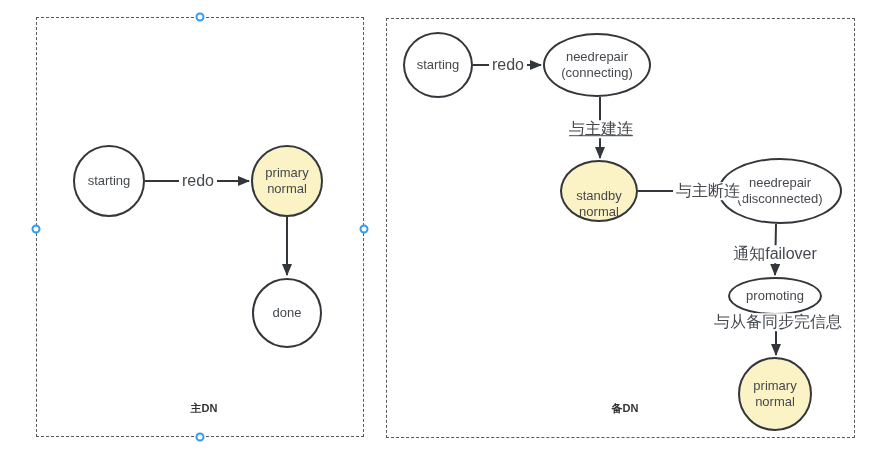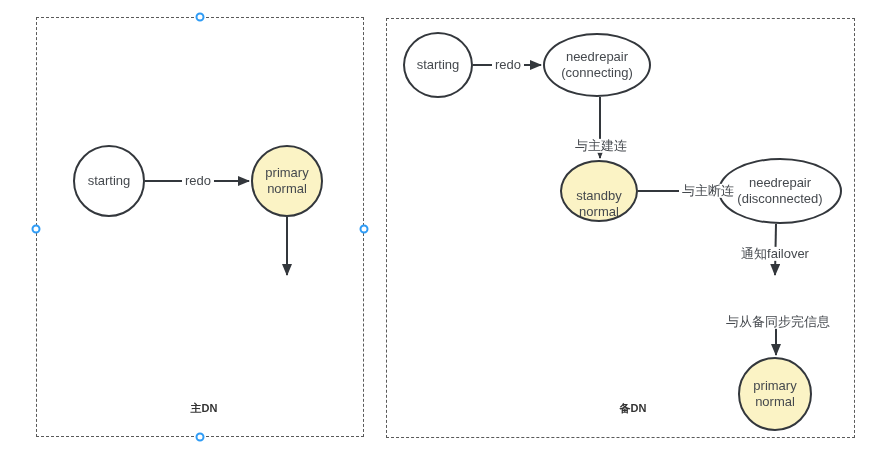--- a/index.html
+++ b/index.html
@@ -58,21 +58,21 @@
   }
   .node-label {
     white-space: pre-line;
     line-height: 1.25;
   }
   .edge-label {
     position: absolute;
     transform: translate(-50%, -50%);
     background: #ffffff;
     padding: 0 3px;
-    font-size: 13px;
+    font-size: 16px;
     color: var(--node-text, #45494e);
     white-space: nowrap;
     line-height: 1.1;
   }
   .handle {
     position: absolute;
     width: 5px;
     height: 5px;
     border: 2px solid var(--handle-stroke, #2e9bf5);
     background: var(--handle-fill, #ffffff);
@@ -117,44 +117,50 @@
     <line x1="776" y1="315" x2="776" y2="355" marker-end="url(#arrow)"></line>
   </svg>
 
   <div class="node" style="left:73px; top:145px; width:72px; height:72px;">
     <span class="node-label">starting</span>
   </div>
   <div class="node highlight" style="left:251px; top:145px; width:72px; height:72px;">
     <span class="node-label">primary
 normal</span>
   </div>
+  <div class="node" style="left:252px; top:278px; width:70px; height:70px;">
+    <span class="node-label">done</span>
+  </div>
 
   <div class="node" style="left:403px; top:32px; width:70px; height:66px;">
     <span class="node-label">starting</span>
   </div>
   <div class="node" style="left:543px; top:33px; width:108px; height:64px;">
     <span class="node-label">needrepair
 (connecting)</span>
   </div>
   <div class="node highlight" style="left:560px; top:160px; width:78px; height:62px;align-items:flex-end;">
     <span class="node-label">standby
 normal</span>
   </div>
   <div class="node" style="left:718px; top:158px; width:124px; height:66px;">
     <span class="node-label">needrepair
 (disconnected)</span>
   </div>
+  <div class="node" style="left:728px; top:277px; width:94px; height:38px;">
+    <span class="node-label">promoting</span>
+  </div>
   <div class="node highlight" style="left:738px; top:357px; width:74px; height:74px;">
     <span class="node-label">primary
 normal</span>
   </div>
 
   <div class="edge-label" style="left:198px; top:181px;">redo</div>
   <div class="edge-label" style="left:508px; top:65px;">redo</div>
-  <div class="edge-label" style="left:601px; top:146px;">与主建连</div>
+  <div class="edge-label" style="left:601px; top:129px;text-decoration:underline;">与主建连</div>
   <div class="edge-label" style="left:708px; top:191px;">与主断连</div>
   <div class="edge-label" style="left:775px; top:254px;">通知failover</div>
   <div class="edge-label" style="left:778px; top:322px;">与从备同步完信息</div>
 
   <div class="caption" style="left:204px; top:408px;">主DN</div>
-  <div class="caption" style="left:625px; top:408px;margin-left:8px;">备DN</div>
+  <div class="caption" style="left:625px; top:408px;">备DN</div>
 
 </div>
 
 </body></html>

